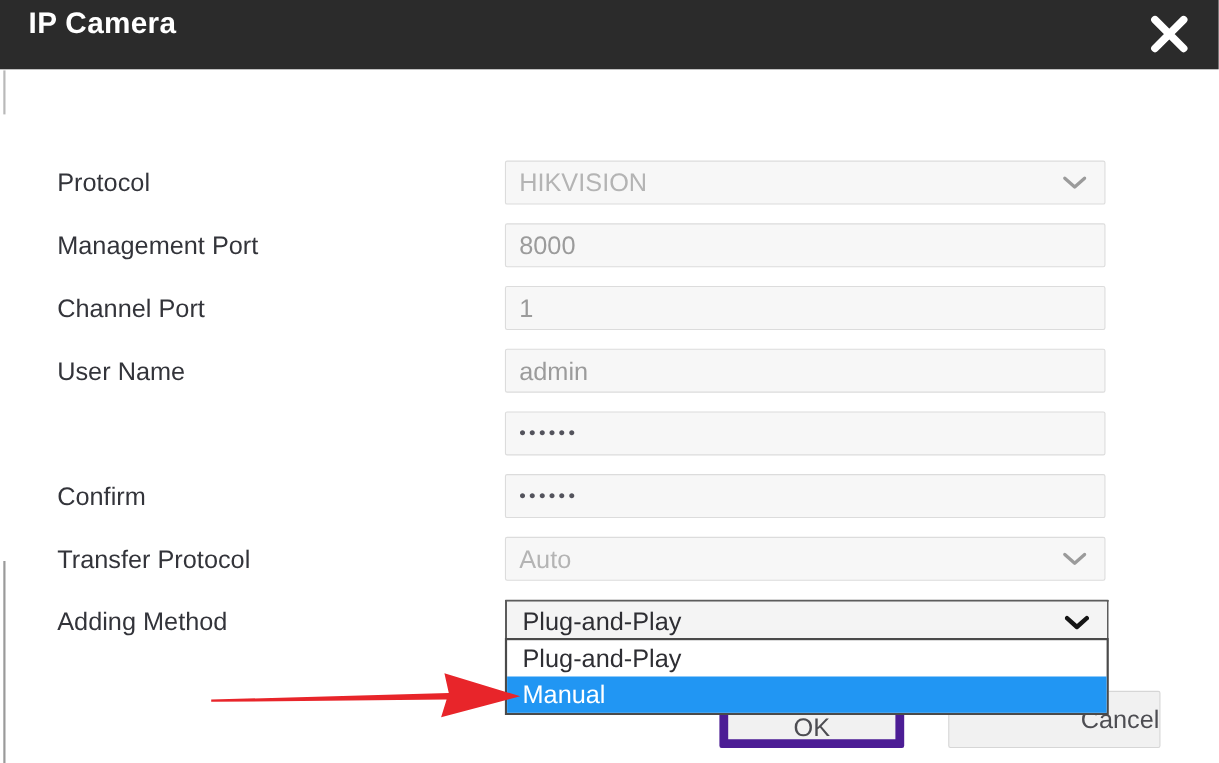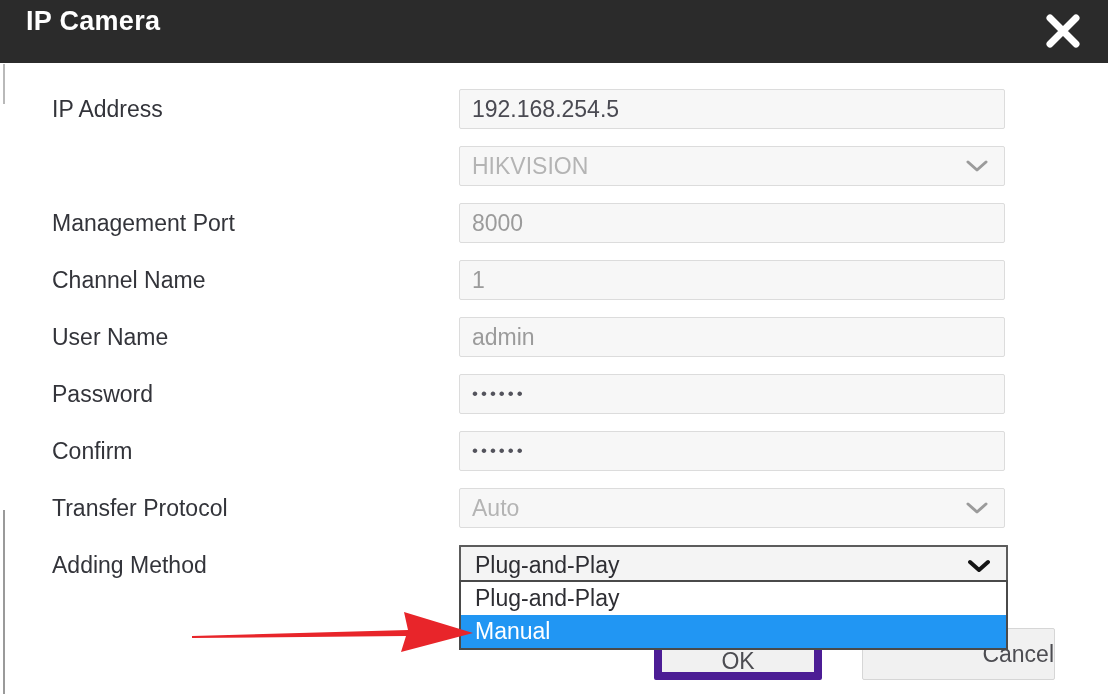--- a/index.html
+++ b/index.html
@@ -251,56 +251,50 @@
   <div id="titlebar">
     <div id="title-text">IP Camera</div>
     <div id="close-button">
       <svg width="50" height="46" viewBox="0 0 50 46" aria-hidden="true">
         <path d="M12 10 L38 36 M38 10 L12 36" stroke="#ffffff" stroke-width="7" stroke-linecap="round"></path>
       </svg>
     </div>
   </div>
 
   <div id="form">
-      <div class="row" style="top: 26px;">
-        <div class="row-label">IP Address</div>
-        <div id="" class="row-field">
-          <div class="val val-strong">192.168.254.5</div>
-        </div>
-      </div>
       <div class="row" style="top: 83px;">
+        <div class="row-label">Protocol</div>
         <div id="" class="row-field">
           <div class="val val-muted">HIKVISION</div>
           <div class="chevron">
             <svg width="22" height="14" viewBox="0 0 22 14" aria-hidden="true">
               <path d="M2 3 L11 11 L20 3" fill="none" stroke="#9b9b9b" stroke-width="3" stroke-linecap="round" stroke-linejoin="round"></path>
             </svg>
           </div>
         </div>
       </div>
       <div class="row" style="top: 140px;">
         <div class="row-label">Management Port</div>
         <div id="" class="row-field">
           <div class="val val-mid">8000</div>
         </div>
       </div>
       <div class="row" style="top: 197px;">
-        <div class="row-label">Channel Name</div>
+        <div class="row-label">Channel Port</div>
         <div id="" class="row-field">
           <div class="val val-mid">1</div>
         </div>
       </div>
       <div class="row" style="top: 254px; padding-left: 12px;">
         <div class="row-label">User Name</div>
         <div id="" class="row-field">
           <div class="val val-mid">admin</div>
         </div>
       </div>
       <div class="row" style="top: 311px;">
-        <div class="row-label">Password</div>
         <div id="" class="row-field">
           <div class="dots">••••••</div>
         </div>
       </div>
       <div class="row" style="top: 368px;">
         <div class="row-label">Confirm</div>
         <div id="" class="row-field">
           <div class="dots">••••••</div>
         </div>
       </div>

